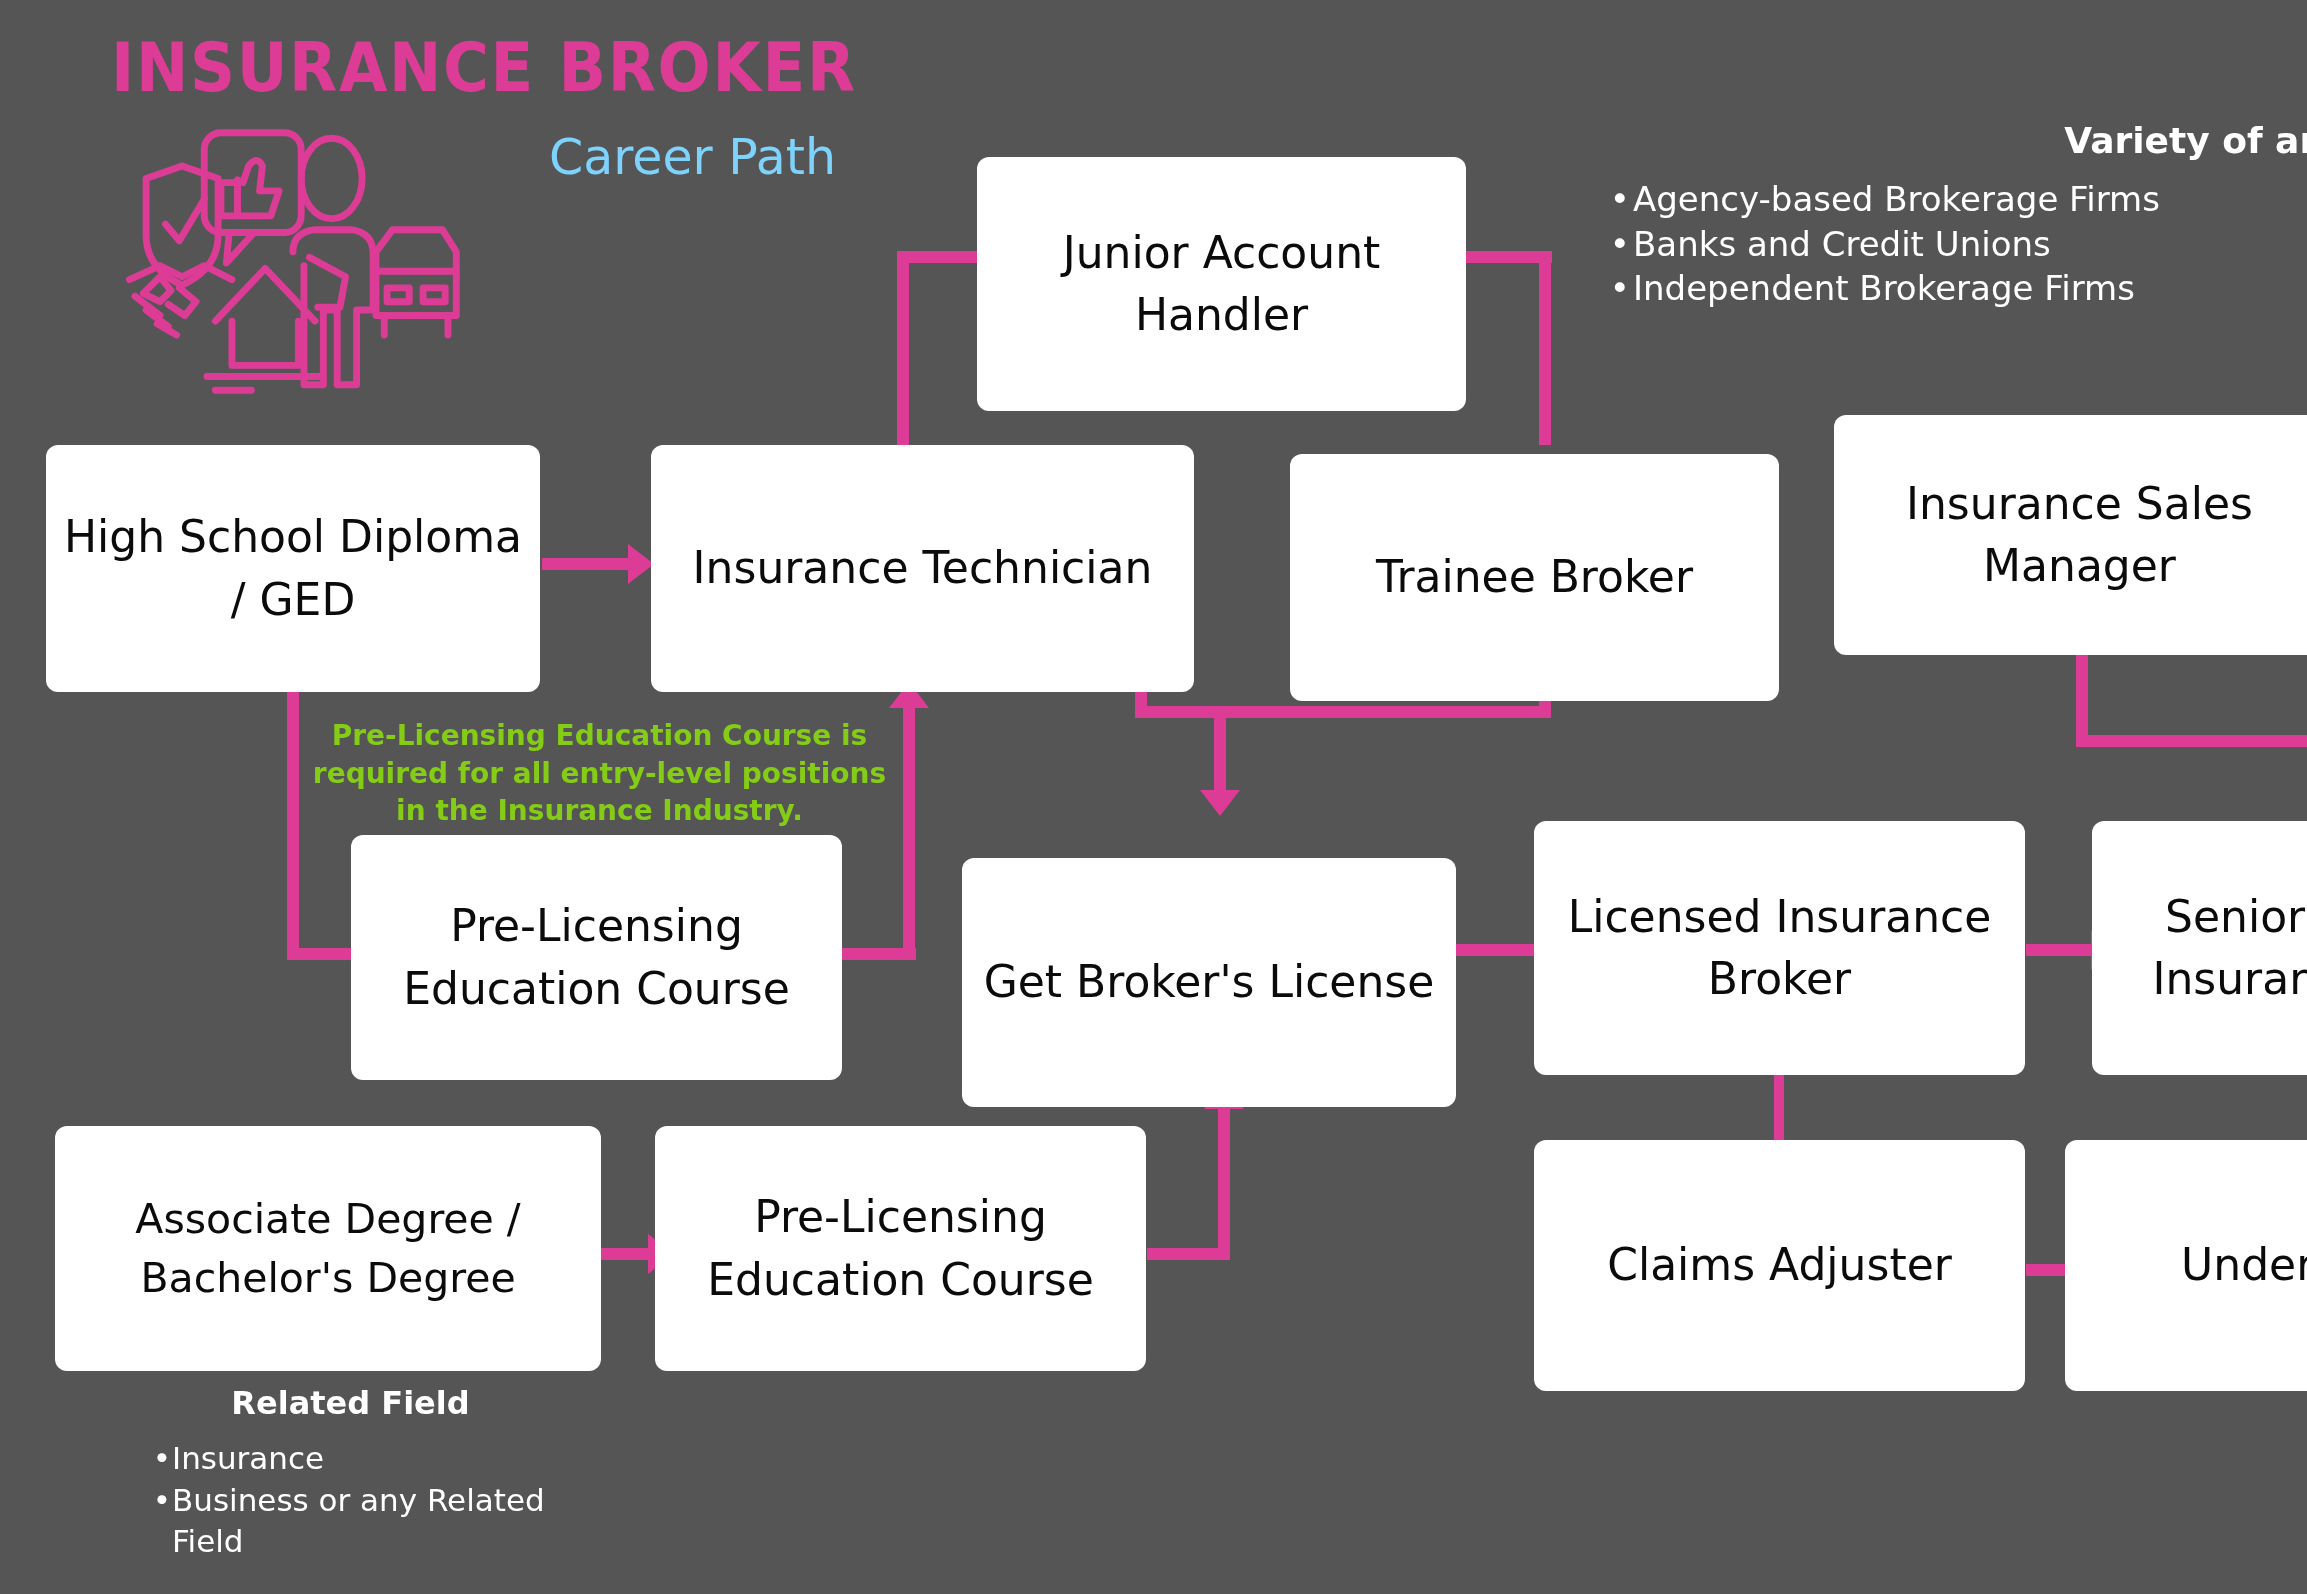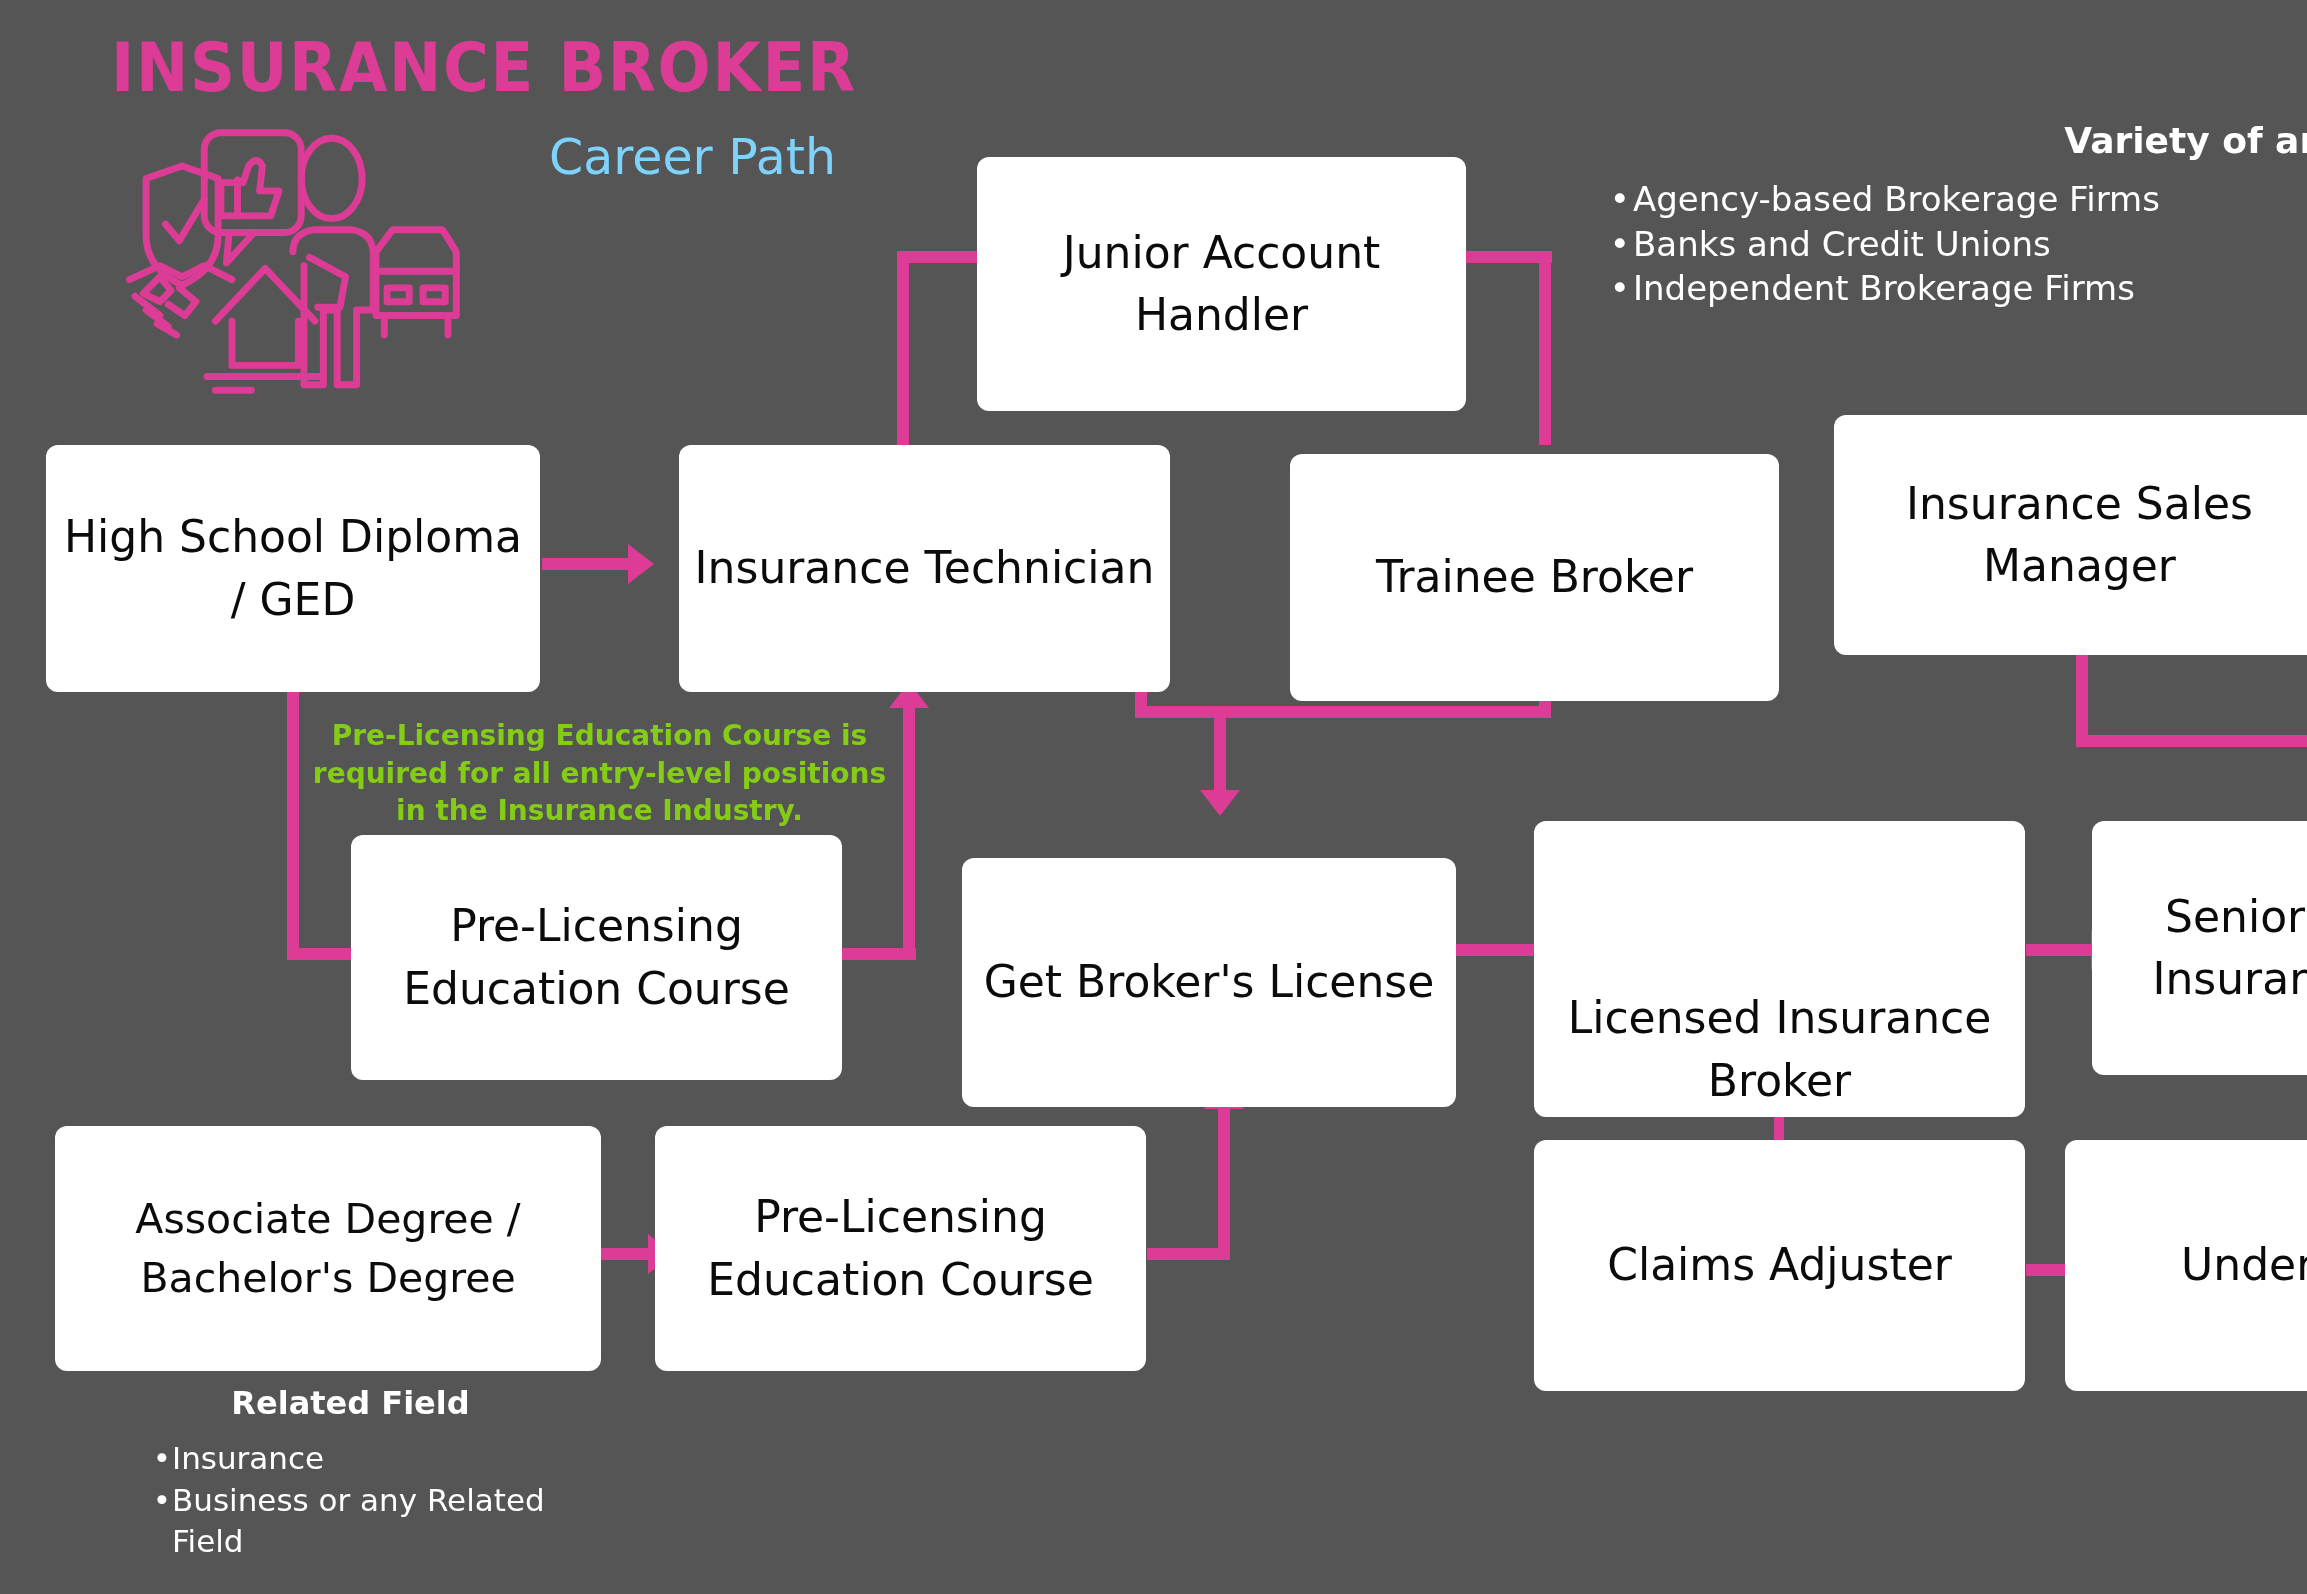--- a/index.html
+++ b/index.html
@@ -272,41 +272,41 @@
   <div class="conn" style="left:2026px; top:1264px; width:51px; height:12px;"></div>
 
   <div class="node" style="left:977px; top:157px; width:489px; height:254px;">
     <span>Junior Account Handler</span>
   </div>
 
   <div class="node" style="left:46px; top:445px; width:494px; height:247px;">
     <span>High School Diploma / GED</span>
   </div>
 
-  <div class="node" style="left:651px; top:445px; width:491px; height:247px;margin-left:28px;">
+  <div class="node" style="left:651px; top:445px; width:543px; height:247px;">
     <span>Insurance Technician</span>
   </div>
 
   <div class="node" style="left:1290px; top:445px; width:489px; height:247px;margin-top:9px;">
     <span>Trainee Broker</span>
   </div>
 
   <div class="node" style="left:1834px; top:415px; width:491px; height:240px;">
     <span>Insurance Sales Manager</span>
   </div>
 
   <div class="node" style="left:351px; top:835px; width:491px; height:245px;">
     <span>Pre-Licensing Education Course</span>
   </div>
 
   <div class="node" style="left:962px; top:826px; width:494px; height:249px;margin-top:32px;">
     <span>Get Broker's License</span>
   </div>
 
-  <div class="node" style="left:1534px; top:821px; width:491px; height:296px;align-items:flex-end;">
+  <div class="node" style="left:1534px; top:821px; width:491px; height:254px;">
     <span>Licensed Insurance Broker</span>
   </div>
 
   <div class="node" style="left:2092px; top:821px; width:494px; height:254px;">
     <span>Senior Licensed Insurance Broker</span>
   </div>
 
   <div class="node sm" style="left:55px; top:1126px; width:546px; height:245px;">
     <span>Associate Degree / Bachelor's Degree</span>
   </div>

